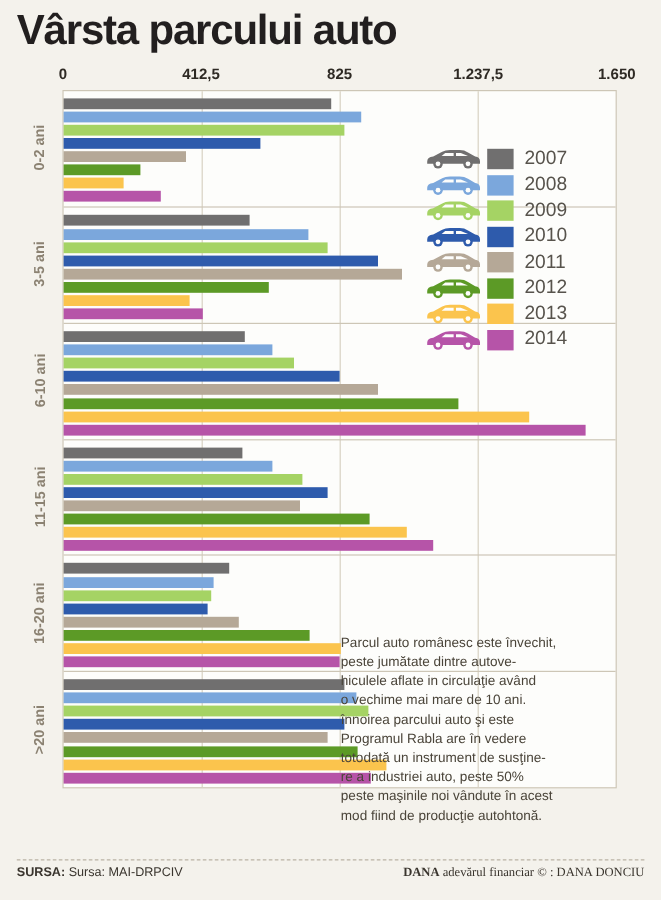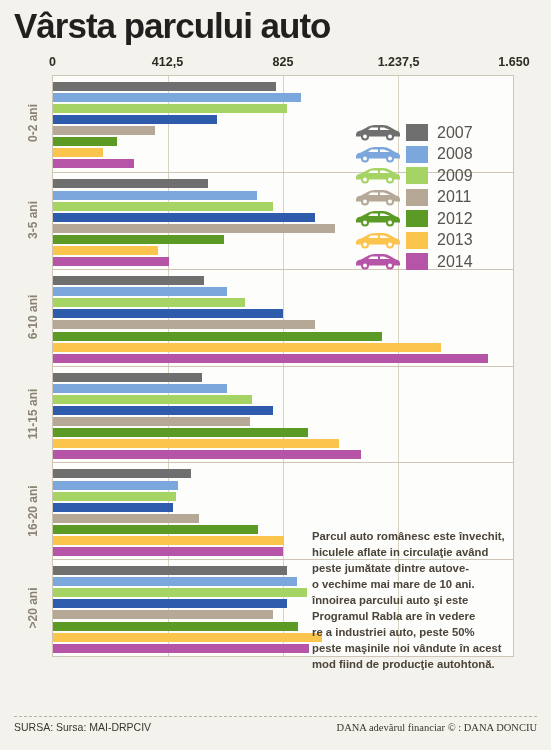--- a/index.html
+++ b/index.html
@@ -113,24 +113,24 @@
   .legend-label{
     margin-left:9px;
     font-size:16px;
     color:#57534c;
     font-family:"Liberation Sans", sans-serif;
   }
 
   
   .note{
     position:absolute;
-    left:312px;top:528px;
+    left:284px;top:528px;
     width:205px;
     font-size:11.3px;
-    font-weight:bold;
+    font-weight:normal;
     color:#4a4439;
     line-height:1.42;
     z-index:5;
   }
   .note div{white-space:nowrap;}
 
   
   .footer{
     position:absolute;
     left:0;right:0;bottom:0;
@@ -140,21 +140,21 @@
     margin:0 14px;
     border-top:1px dashed #b9b2a4;
     padding-top:4px;
   }
   .footer-row{
     display:flex;justify-content:space-between;align-items:center;
     margin:0 14px;
     font-size:10.5px;
     color:#3a352e;
   }
-  .footer-row b{font-weight:normal;}
+  .footer-row b{font-weight:bold;}
   .src-left,.src-right{white-space:nowrap;}
   .src-right{font-family:"Liberation Serif", serif;}
 </style>
 </head>
 <body>
 
 <div class="page">
 
   <div class="title">Vârsta parcului auto</div>
 
@@ -290,20 +290,33 @@
           <circle cx="76" cy="25" r="8" fill="#a5d364"></circle>
           <circle cx="76" cy="25" r="4" fill="#fdfdfb"></circle>
           <path fill="#fdfdfb" d="M38 7 L52 7 L52 12 L32 12 Z"></path>
           <path fill="#fdfdfb" d="M56 7 L64 7 L76 12 L56 12 Z"></path>
         </svg>
         <span class="swatch" style="background:#a5d364"></span>
         <span class="legend-label">2009</span>
       </div>
       <div class="legend-row">
         <svg class="car" viewBox="0 0 100 34">
+          <path fill="#2e5bac" d="M8 21 Q8 14 18 13 L33 5 Q38 2 46 2 L62 2 Q70 2 76 6 L88 13 Q96 14 96 21 L96 25 L8 25 Z"></path>
+          <circle cx="26" cy="25" r="8" fill="#2e5bac"></circle>
+          <circle cx="26" cy="25" r="4" fill="#fdfdfb"></circle>
+          <circle cx="76" cy="25" r="8" fill="#2e5bac"></circle>
+          <circle cx="76" cy="25" r="4" fill="#fdfdfb"></circle>
+          <path fill="#fdfdfb" d="M38 7 L52 7 L52 12 L32 12 Z"></path>
+          <path fill="#fdfdfb" d="M56 7 L64 7 L76 12 L56 12 Z"></path>
+        </svg>
+        <span class="swatch" style="background:#2e5bac"></span>
+        <span class="legend-label">2010</span>
+      </div>
+      <div class="legend-row">
+        <svg class="car" viewBox="0 0 100 34">
           <path fill="#b5a897" d="M8 21 Q8 14 18 13 L33 5 Q38 2 46 2 L62 2 Q70 2 76 6 L88 13 Q96 14 96 21 L96 25 L8 25 Z"></path>
           <circle cx="26" cy="25" r="8" fill="#b5a897"></circle>
           <circle cx="26" cy="25" r="4" fill="#fdfdfb"></circle>
           <circle cx="76" cy="25" r="8" fill="#b5a897"></circle>
           <circle cx="76" cy="25" r="4" fill="#fdfdfb"></circle>
           <path fill="#fdfdfb" d="M38 7 L52 7 L52 12 L32 12 Z"></path>
           <path fill="#fdfdfb" d="M56 7 L64 7 L76 12 L56 12 Z"></path>
         </svg>
         <span class="swatch" style="background:#b5a897"></span>
         <span class="legend-label">2011</span>
@@ -344,25 +357,26 @@
           <path fill="#fdfdfb" d="M38 7 L52 7 L52 12 L32 12 Z"></path>
           <path fill="#fdfdfb" d="M56 7 L64 7 L76 12 L56 12 Z"></path>
         </svg>
         <span class="swatch" style="background:#b654a8"></span>
         <span class="legend-label">2014</span>
       </div>
     </div>
 
   <div class="note" id="note">
       <div>Parcul auto românesc este învechit,</div>
+      <div>peste jumătate dintre autove-</div>
       <div>hiculele aflate in circulaţie având</div>
-      <div>peste jumătate dintre autove-</div>
       <div>o vechime mai mare de 10 ani.</div>
       <div>înnoirea parcului auto şi este</div>
       <div>Programul Rabla are în vedere</div>
+      <div>totodată un instrument de susţine-</div>
       <div>re a industriei auto, peste 50%</div>
       <div>peste maşinile noi vândute în acest</div>
       <div>mod fiind de producţie autohtonă.</div>
     </div>
 
   <div class="footer">
     <div class="footer-rule"></div>
     <div class="footer-row">
       <div class="src-left">
         <b>SURSA:</b>

